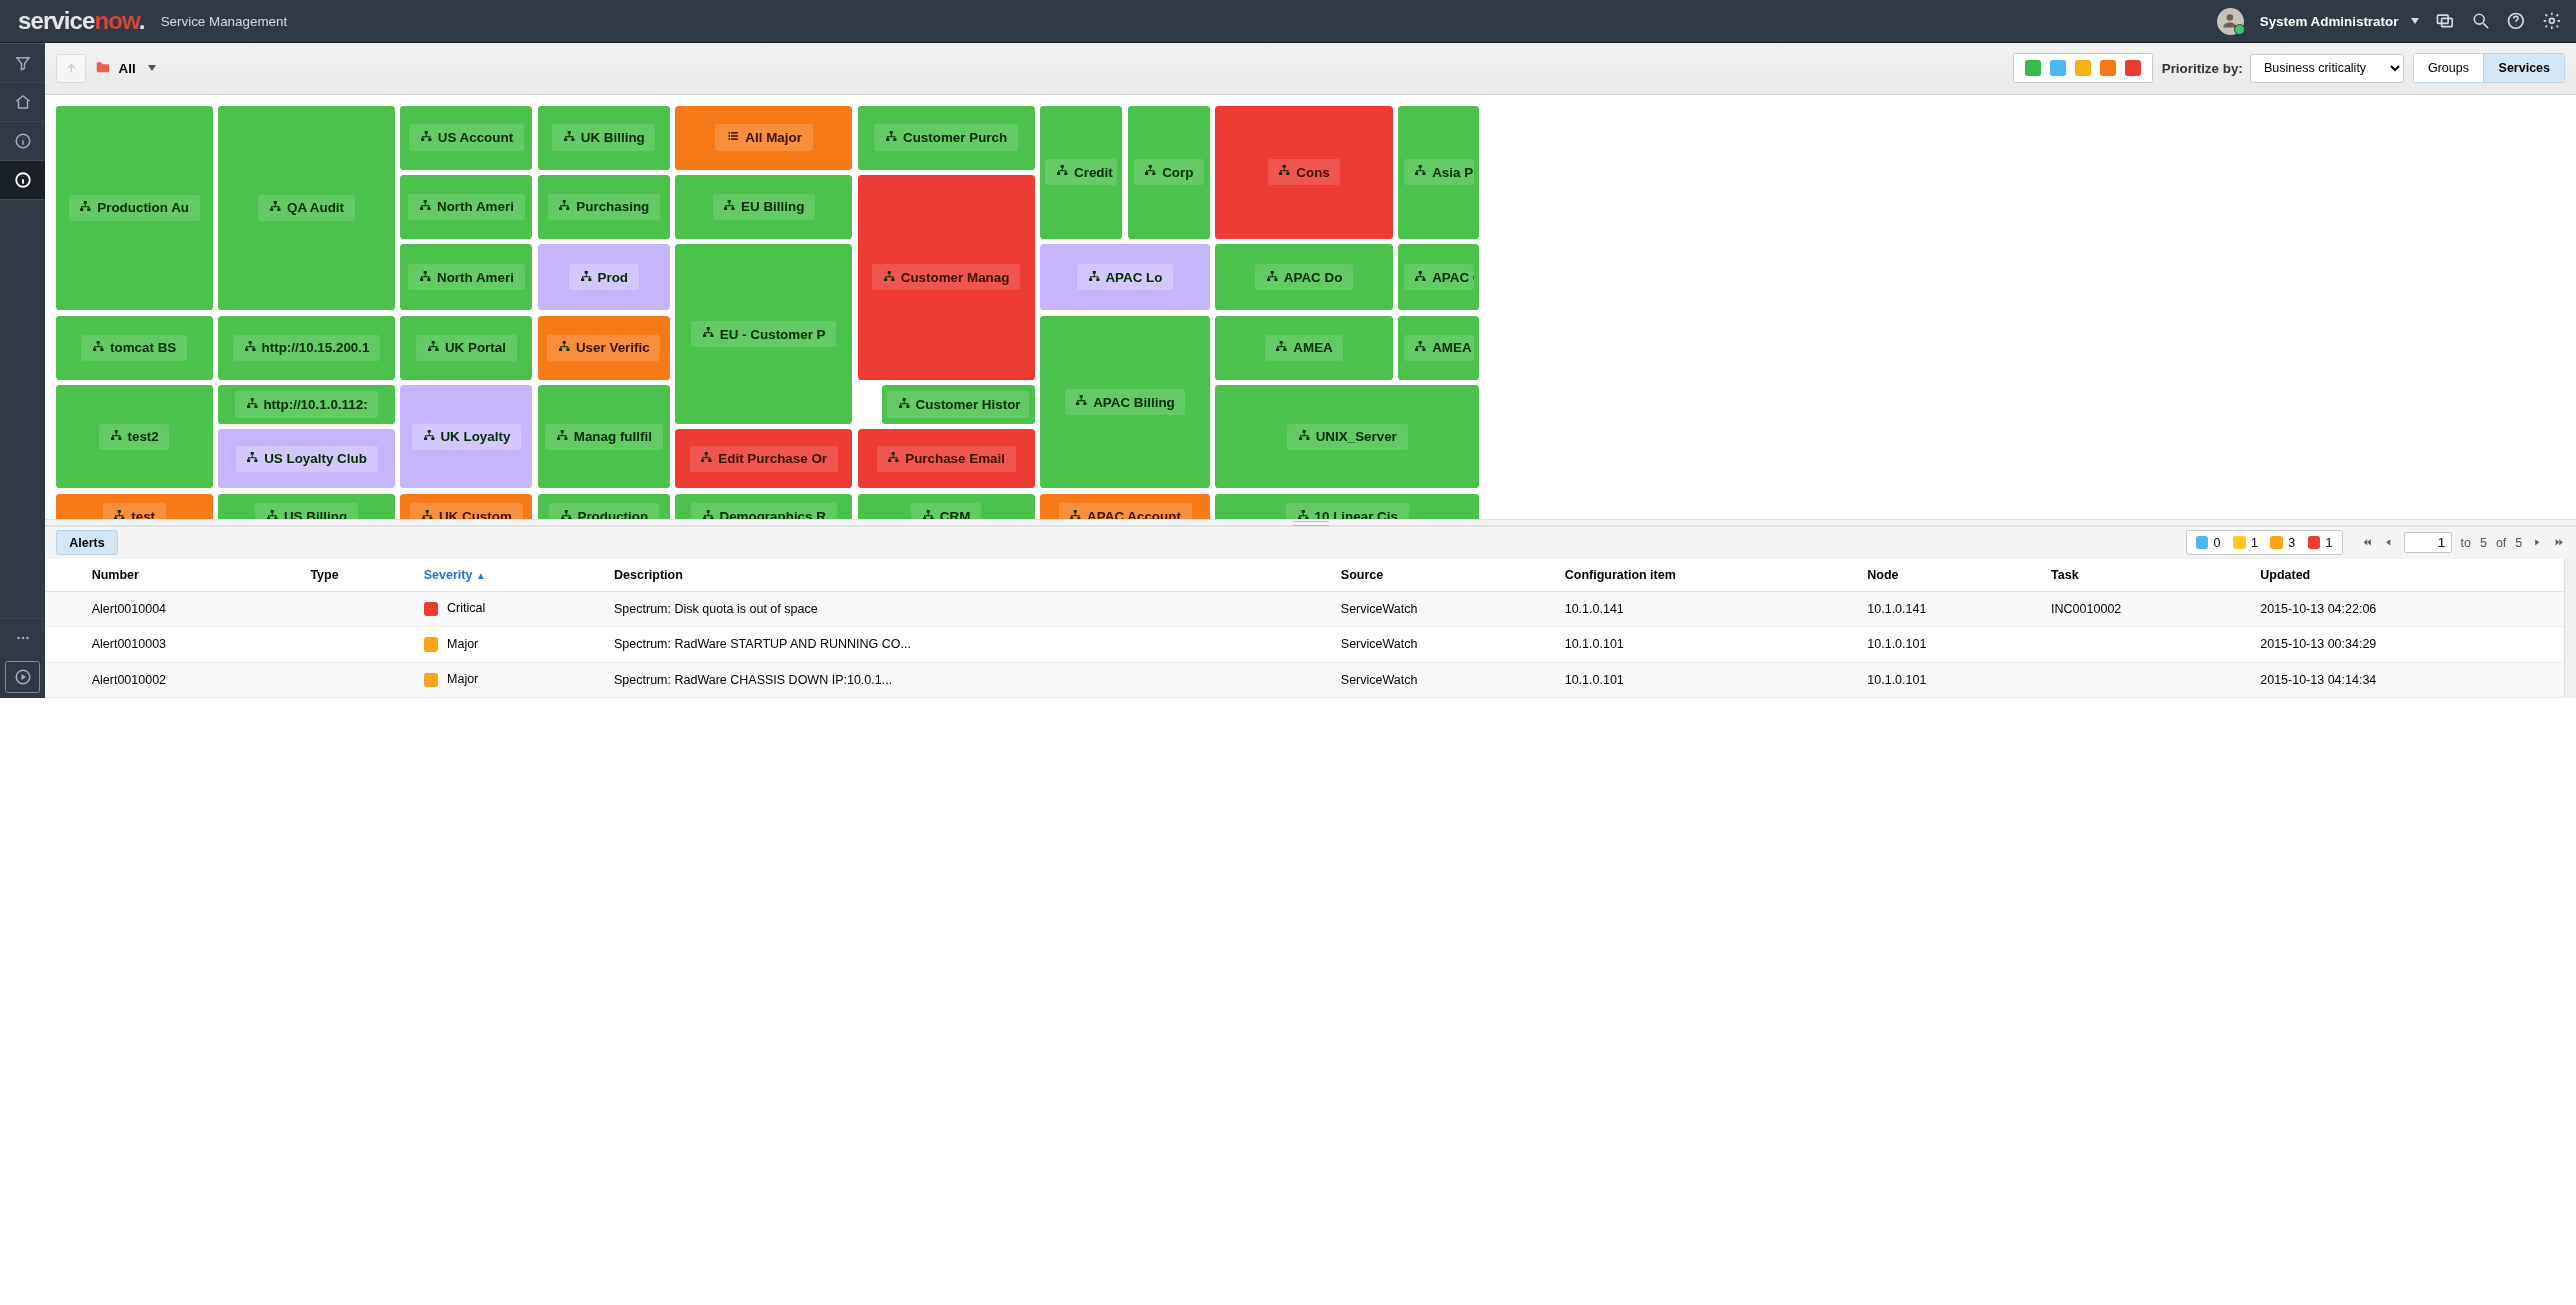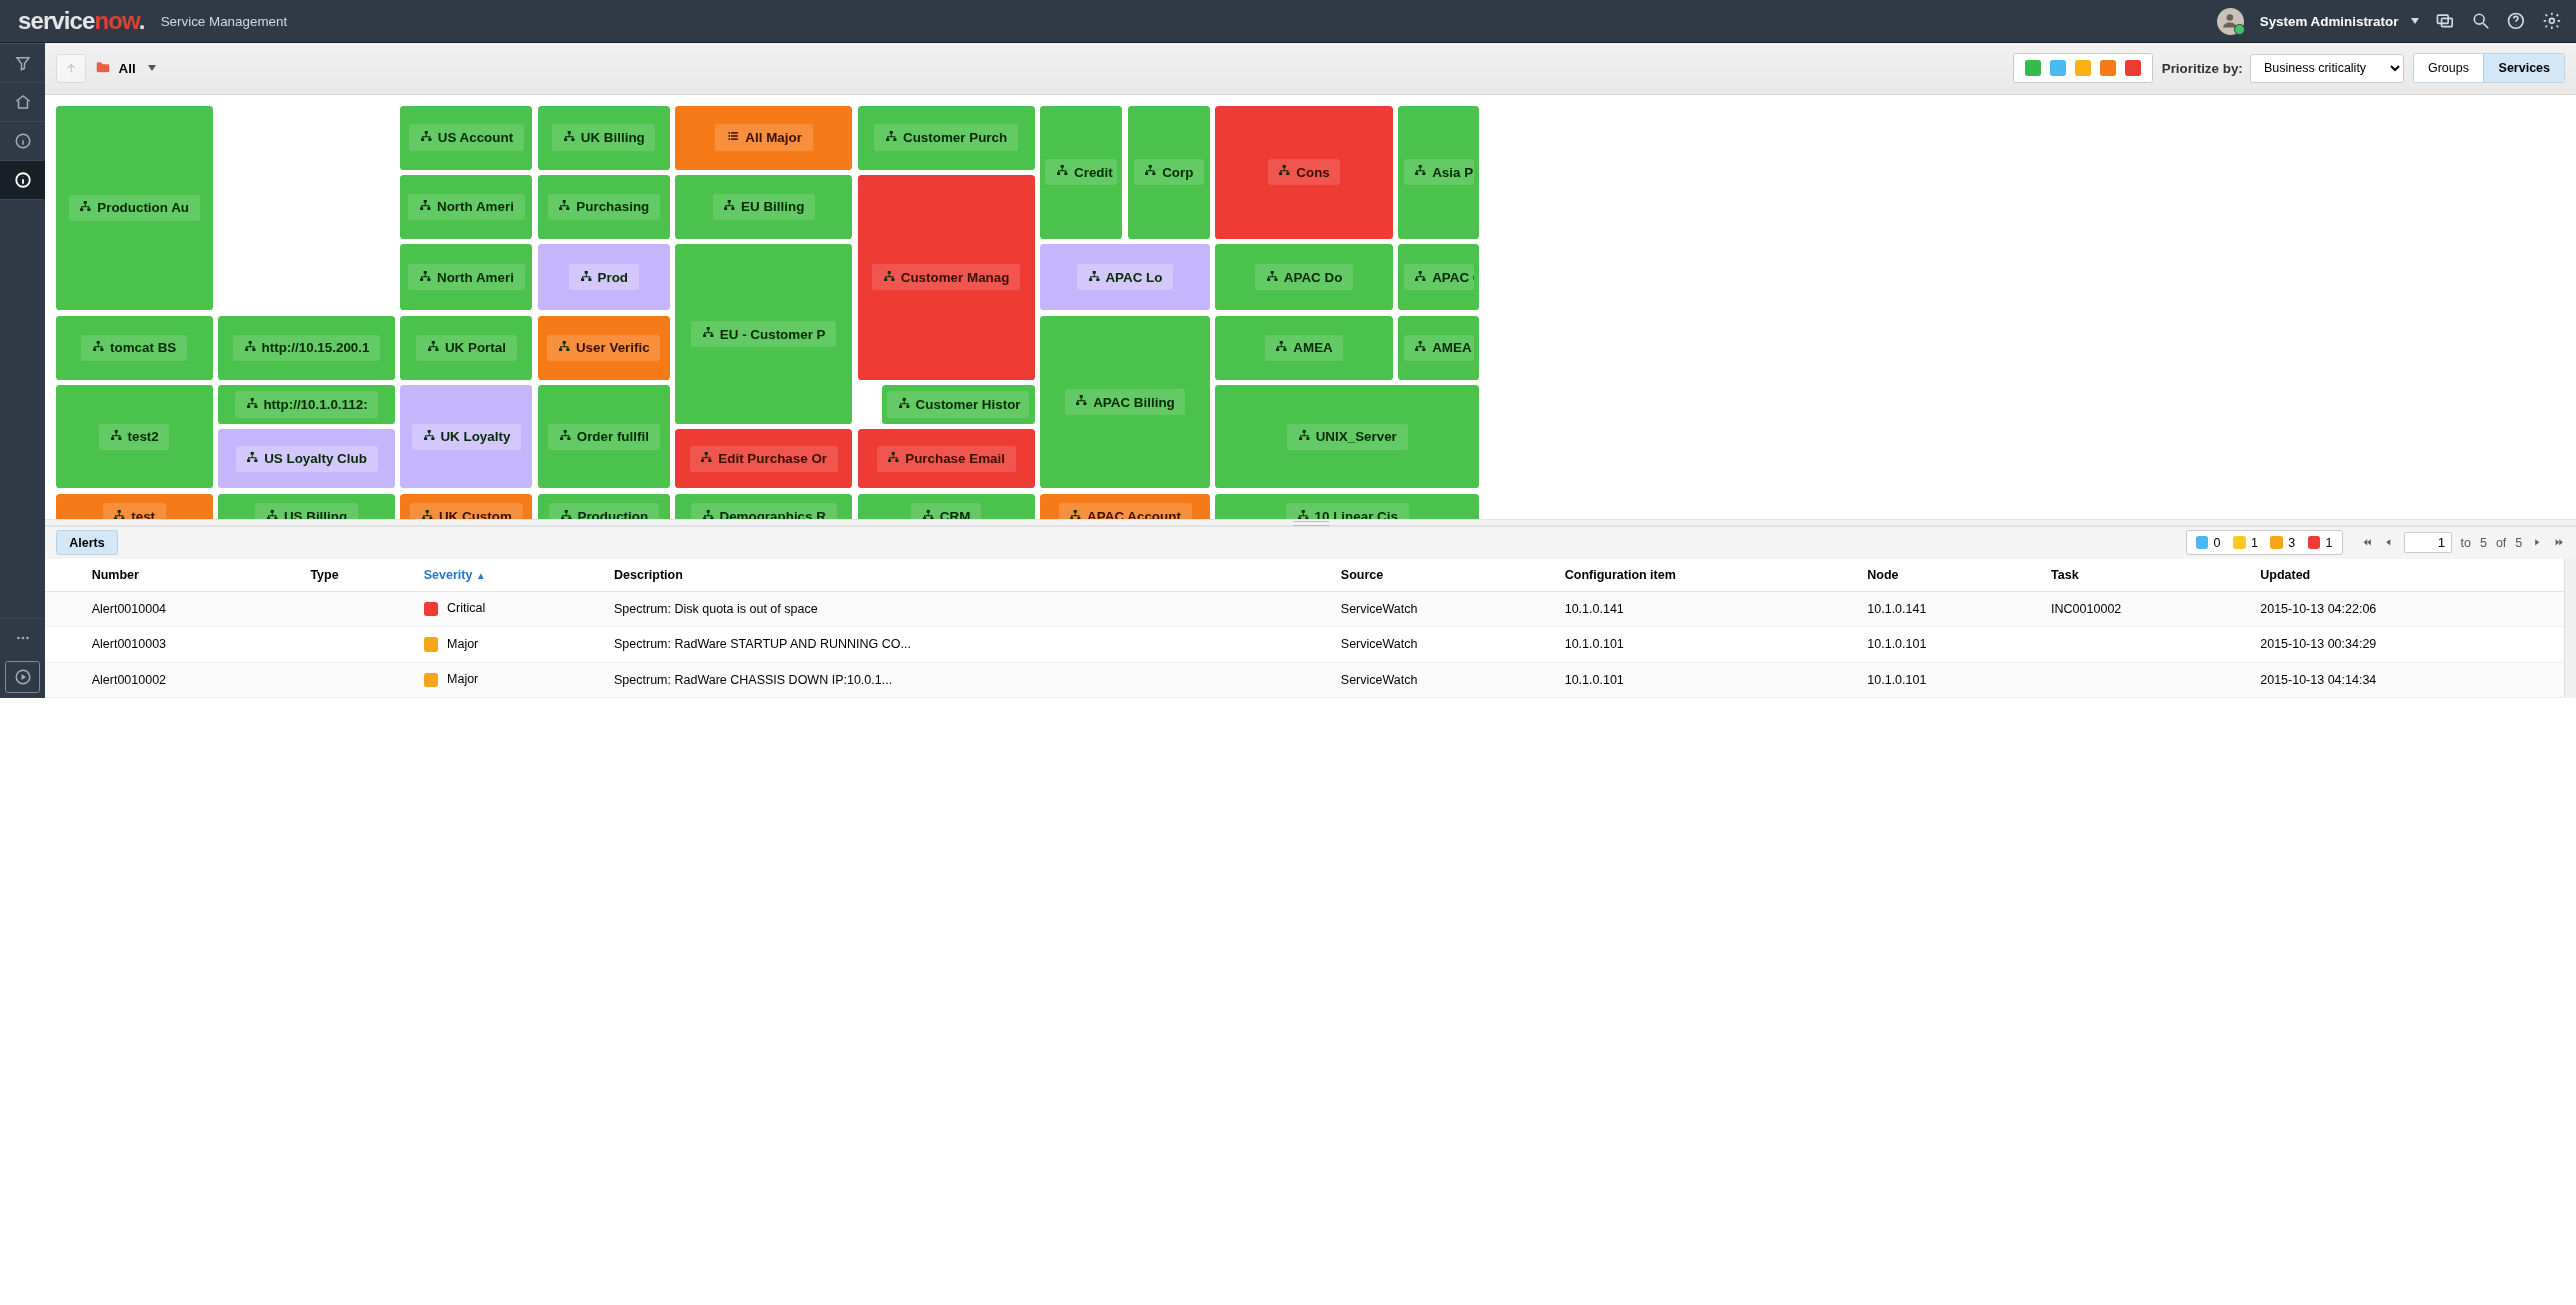--- a/index.html
+++ b/index.html
@@ -515,20 +515,33 @@
                 <span class="sitemap-icon"><svg viewBox="0 0 24 24">
                     <rect x="9" y="2" width="6" height="5" rx="1"></rect>
                     <rect x="2" y="16" width="6" height="5" rx="1"></rect>
                     <rect x="16" y="16" width="6" height="5" rx="1"></rect>
                     <path d="M12 7v4M5 16v-3h14v3M12 11v2" stroke="#062905" stroke-width="2" fill="none"></path>
                   </svg></span>
                 <span>test</span>
               </span>
    </div>
           </div>
+          <div style="grid-area: 1 / 2 / span 3;">
+            <div class="tm-group g-green" style="height: 100%;">
+     <span class="tm-inner">
+                <span class="sitemap-icon"><svg viewBox="0 0 24 24">
+                    <rect x="9" y="2" width="6" height="5" rx="1"></rect>
+                    <rect x="2" y="16" width="6" height="5" rx="1"></rect>
+                    <rect x="16" y="16" width="6" height="5" rx="1"></rect>
+                    <path d="M12 7v4M5 16v-3h14v3M12 11v2" stroke="#062905" stroke-width="2" fill="none"></path>
+                  </svg></span>
+                <span>QA Audit</span>
+              </span>
+   </div>
+          </div>
           <div style="grid-area: 4 / 2;">
             <div class="tm-group g-green" style="height: 100%;">
      <span class="tm-inner">
                 <span class="sitemap-icon"><svg viewBox="0 0 24 24">
                     <rect x="9" y="2" width="6" height="5" rx="1"></rect>
                     <rect x="2" y="16" width="6" height="5" rx="1"></rect>
                     <rect x="16" y="16" width="6" height="5" rx="1"></rect>
                     <path d="M12 7v4M5 16v-3h14v3M12 11v2" stroke="#062905" stroke-width="2" fill="none"></path>
                   </svg></span>
                 <span>http://10.15.200.1</span>
@@ -706,21 +719,21 @@
           </div>
           <div style="grid-area: 5 / 4 / span 2;">
             <div class="tm-group g-green" style="height: 100%;">
      <span class="tm-inner">
                 <span class="sitemap-icon"><svg viewBox="0 0 24 24">
                     <rect x="9" y="2" width="6" height="5" rx="1"></rect>
                     <rect x="2" y="16" width="6" height="5" rx="1"></rect>
                     <rect x="16" y="16" width="6" height="5" rx="1"></rect>
                     <path d="M12 7v4M5 16v-3h14v3M12 11v2" stroke="#062905" stroke-width="2" fill="none"></path>
                   </svg></span>
-                <span>Order fullfil</span>
+                <span>Manag fullfil</span>
               </span>
    </div>
           </div>
           <div style="grid-area: 7 / 4;">
             <div class="tm-group g-green" style="height: 100%;">
      <span class="tm-inner">
                 <span class="sitemap-icon"><svg viewBox="0 0 24 24">
                     <rect x="9" y="2" width="6" height="5" rx="1"></rect>
                     <rect x="2" y="16" width="6" height="5" rx="1"></rect>
                     <rect x="16" y="16" width="6" height="5" rx="1"></rect>

